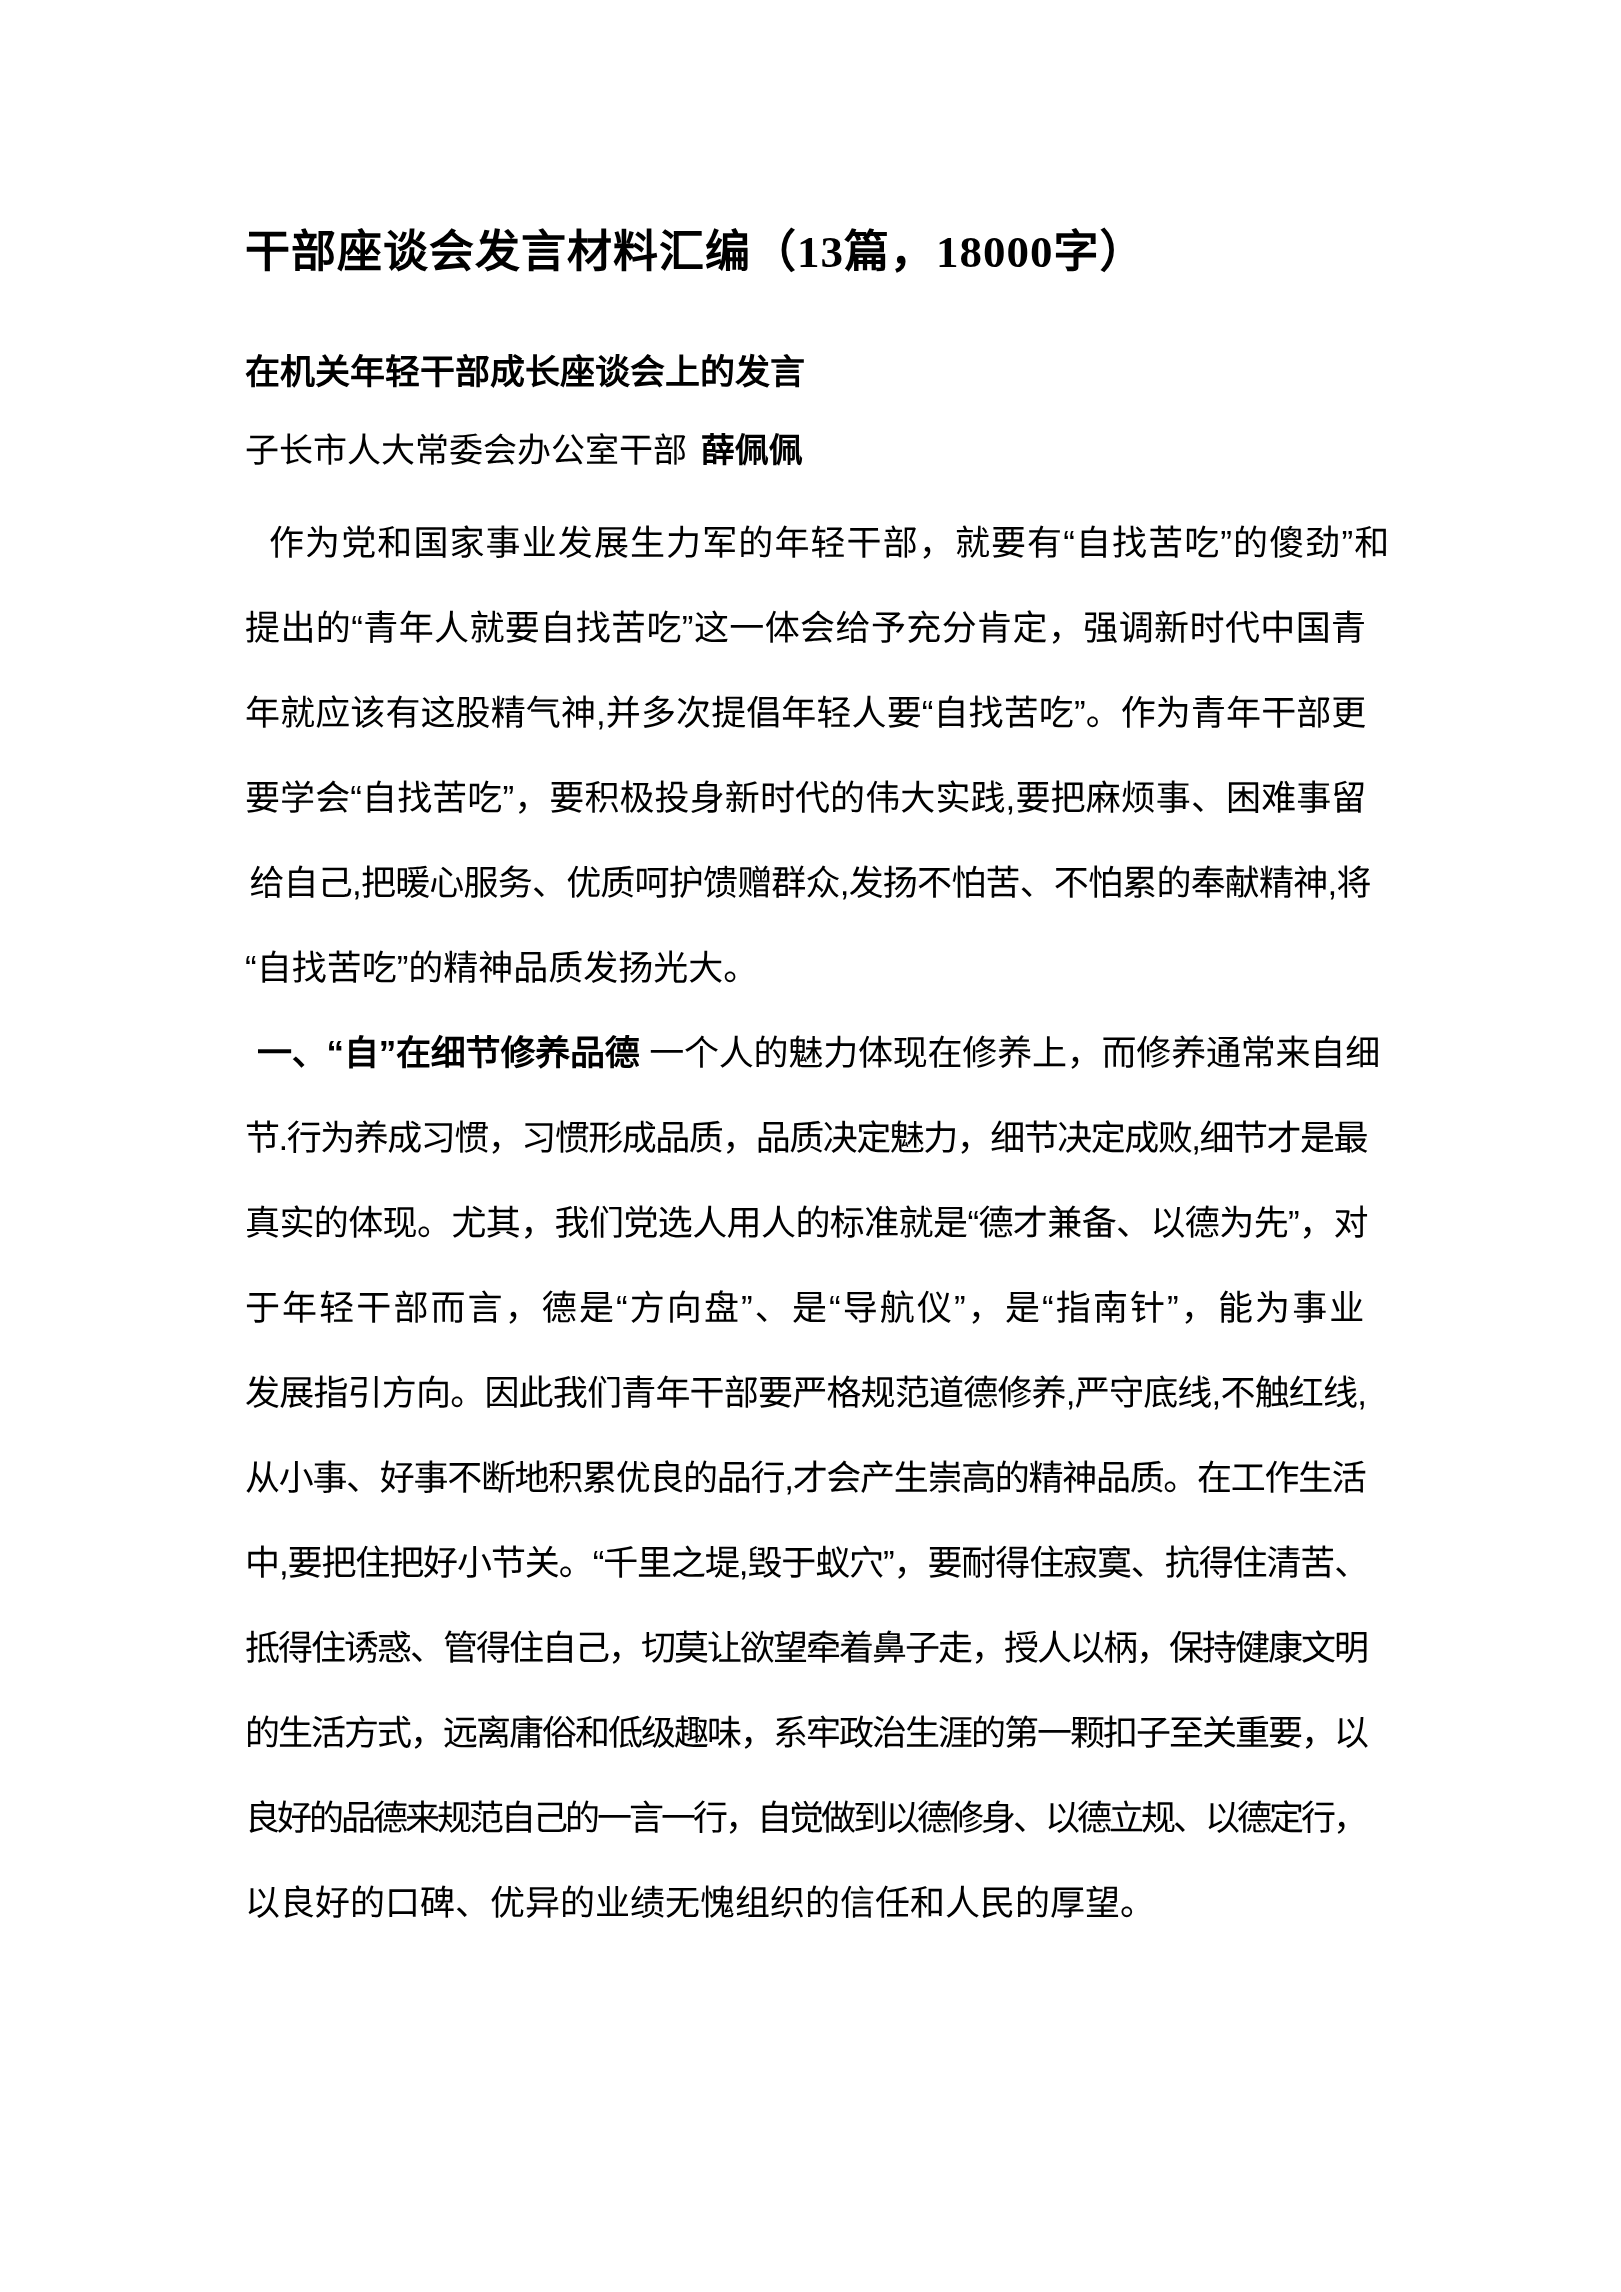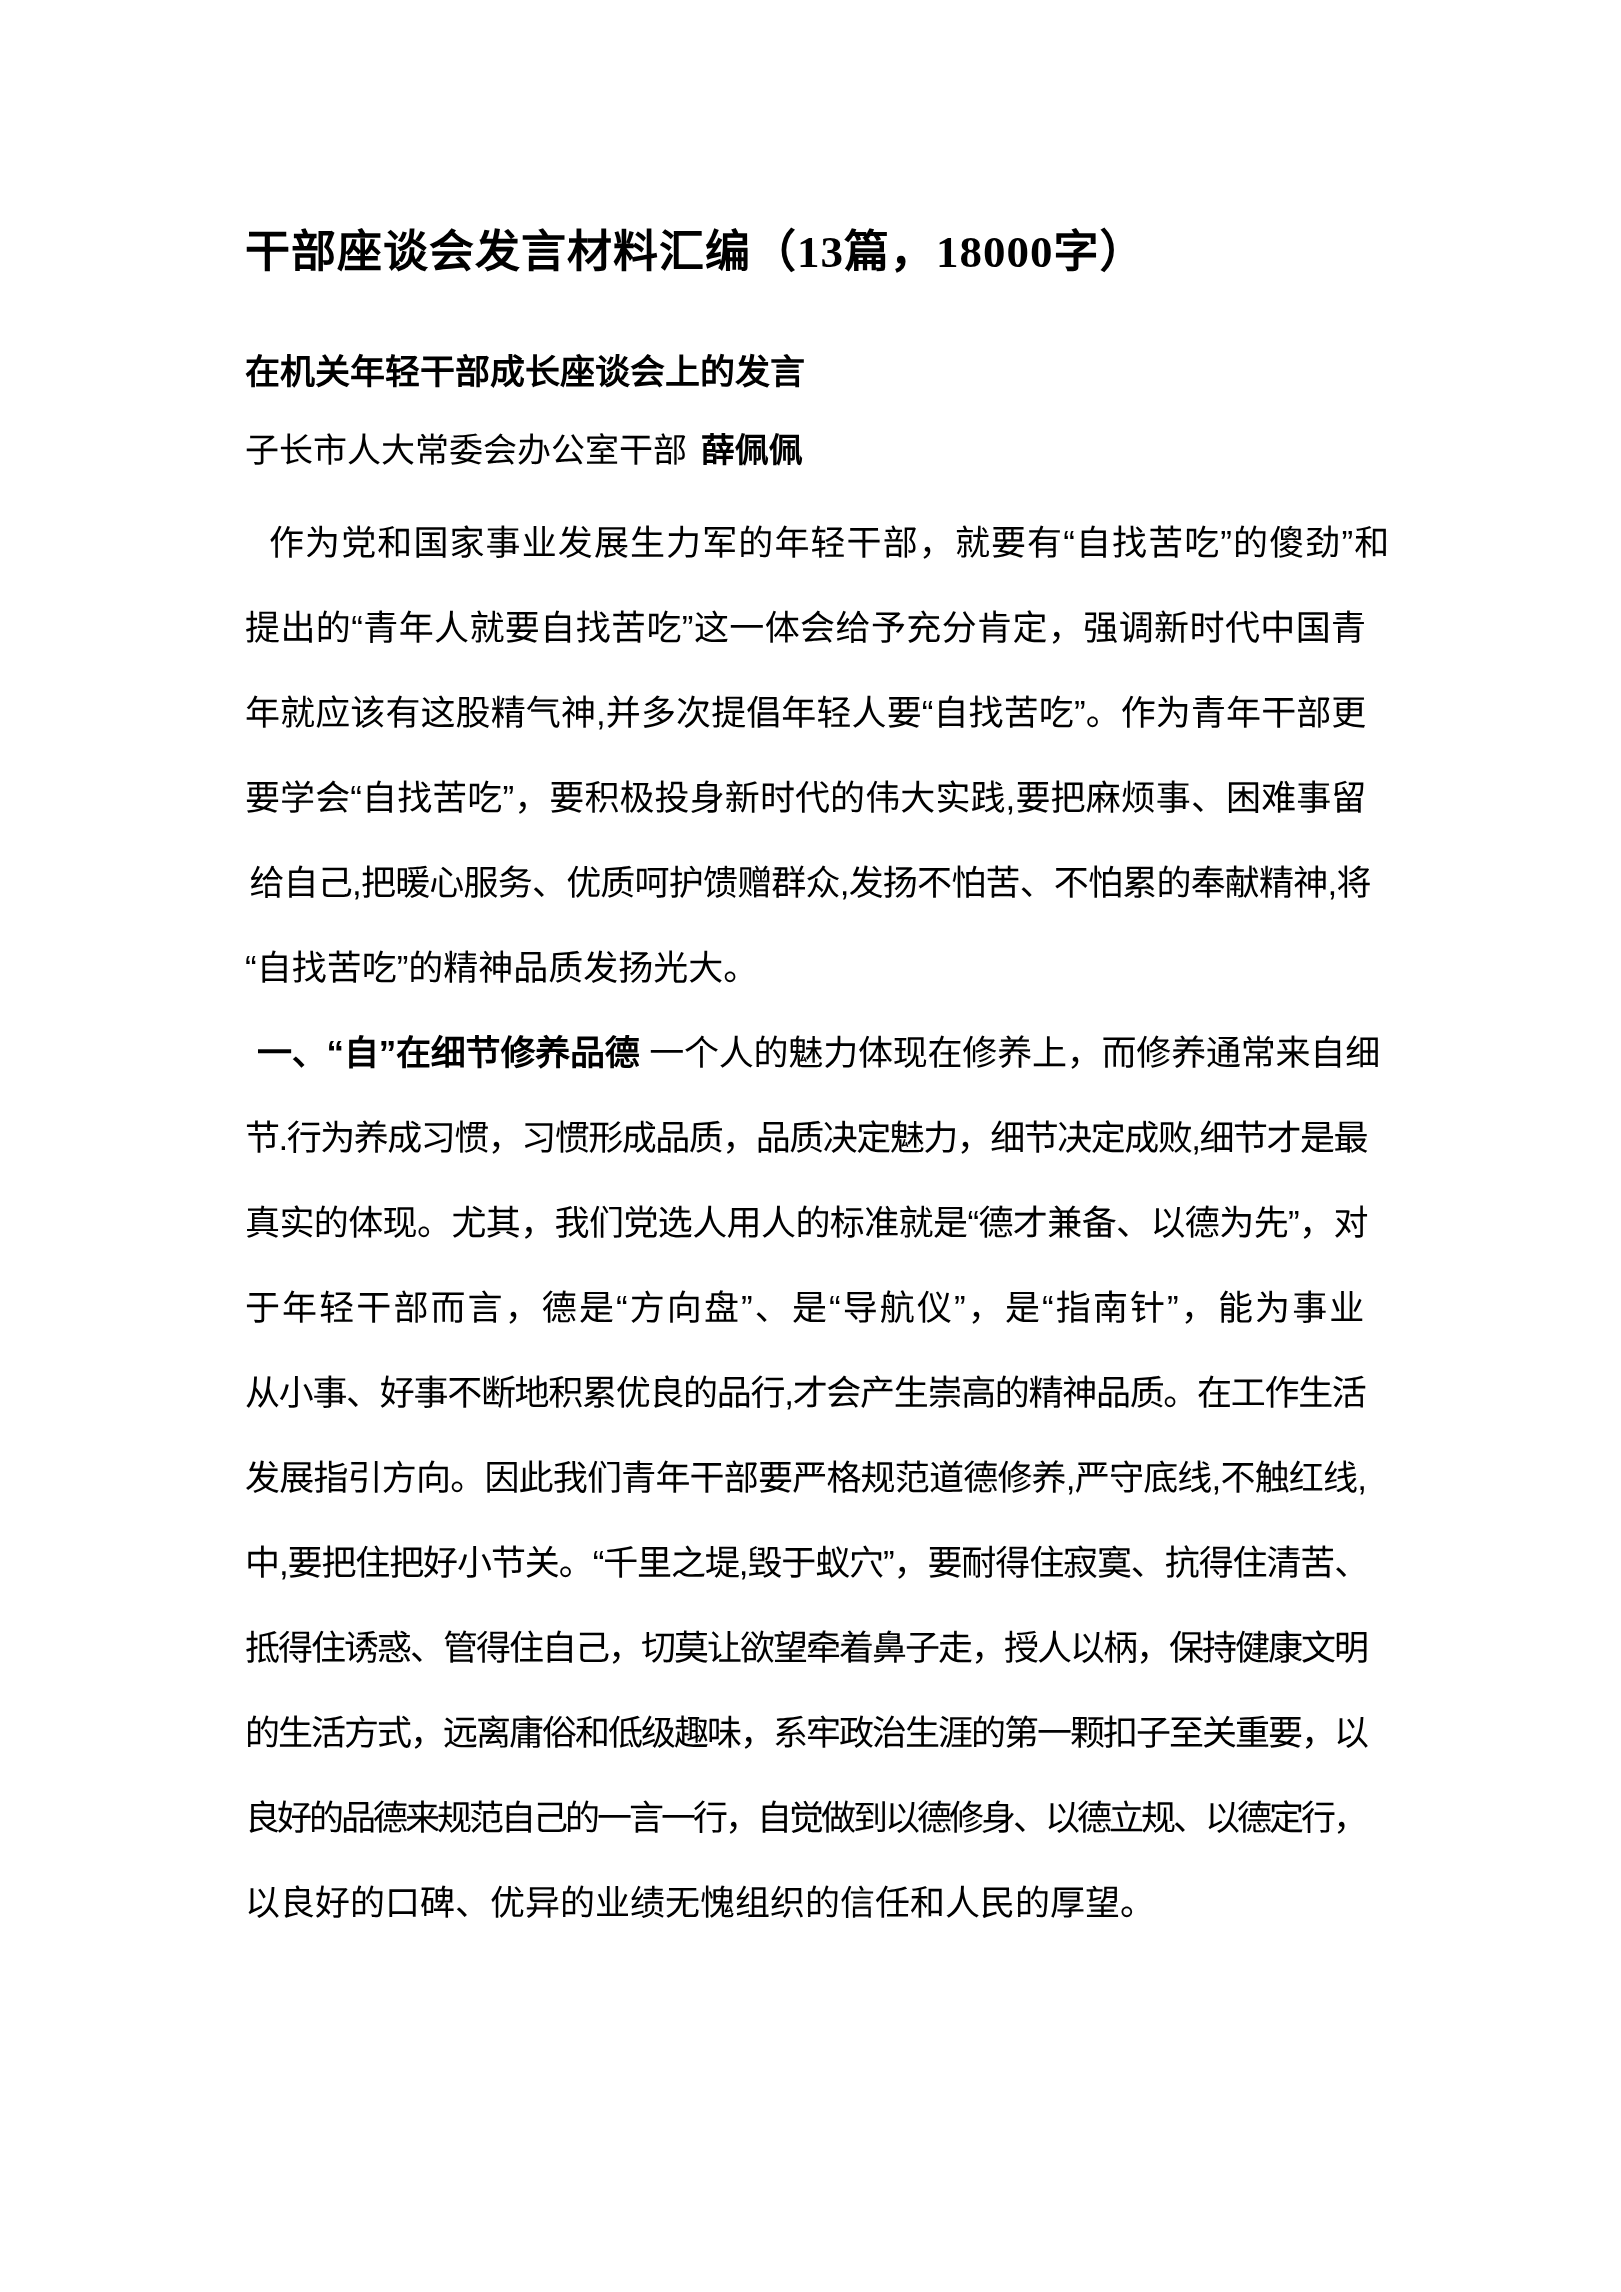--- a/index.html
+++ b/index.html
@@ -80,22 +80,22 @@
     <div class="line" style="letter-spacing: 0.1px;">要学会“自找苦吃”，要积极投身新时代的伟大实践,要把麻烦事、困难事留</div>
     <div class="line" style="letter-spacing: -0.8px; text-align: center;">给自己,把暖心服务、优质呵护馈赠群众,发扬不怕苦、不怕累的奉献精神,将</div>
     <div class="line">“自找苦吃”的精神品质发扬光大。</div>
   </div>
 
   <div class="body-text">
     <div class="line" style="letter-spacing: -0.2px; margin-left: 12px;"><span class="lead">一、“自”在细节修养品德</span><span> 一个人的魅力体现在修养上，而修养通常来自细</span></div>
     <div class="line" style="letter-spacing: -1.5px;">节.行为养成习惯，习惯形成品质，品质决定魅力，细节决定成败,细节才是最</div>
     <div class="line" style="letter-spacing: -0.6px;">真实的体现。尤其，我们党选人用人的标准就是“德才兼备、以德为先”，对</div>
     <div class="line" style="letter-spacing: 2.1px;">于年轻干部而言，德是“方向盘”、是“导航仪”，是“指南针”，能为事业</div>
+    <div class="line" style="letter-spacing: -0.8px;">发展指引方向。因此我们青年干部要严格规范道德修养,严守底线,不触红线,</div>
     <div class="line" style="letter-spacing: -1.3px;">从小事、好事不断地积累优良的品行,才会产生崇高的精神品质。在工作生活</div>
-    <div class="line" style="letter-spacing: -0.8px;">发展指引方向。因此我们青年干部要严格规范道德修养,严守底线,不触红线,</div>
     <div class="line" style="letter-spacing: -1.1px;">中,要把住把好小节关。“千里之堤,毁于蚁穴”，要耐得住寂寞、抗得住清苦、</div>
     <div class="line" style="letter-spacing: -2px;">抵得住诱惑、管得住自己，切莫让欲望牵着鼻子走，授人以柄，保持健康文明</div>
     <div class="line" style="letter-spacing: -2px;">的生活方式，远离庸俗和低级趣味，系牢政治生涯的第一颗扣子至关重要，以</div>
     <div class="line" style="letter-spacing: -3px;">良好的品德来规范自己的一言一行，自觉做到以德修身、以德立规、以德定行，</div>
     <div class="line">以良好的口碑、优异的业绩无愧组织的信任和人民的厚望。</div>
   </div>
 
 </div>
 
 

